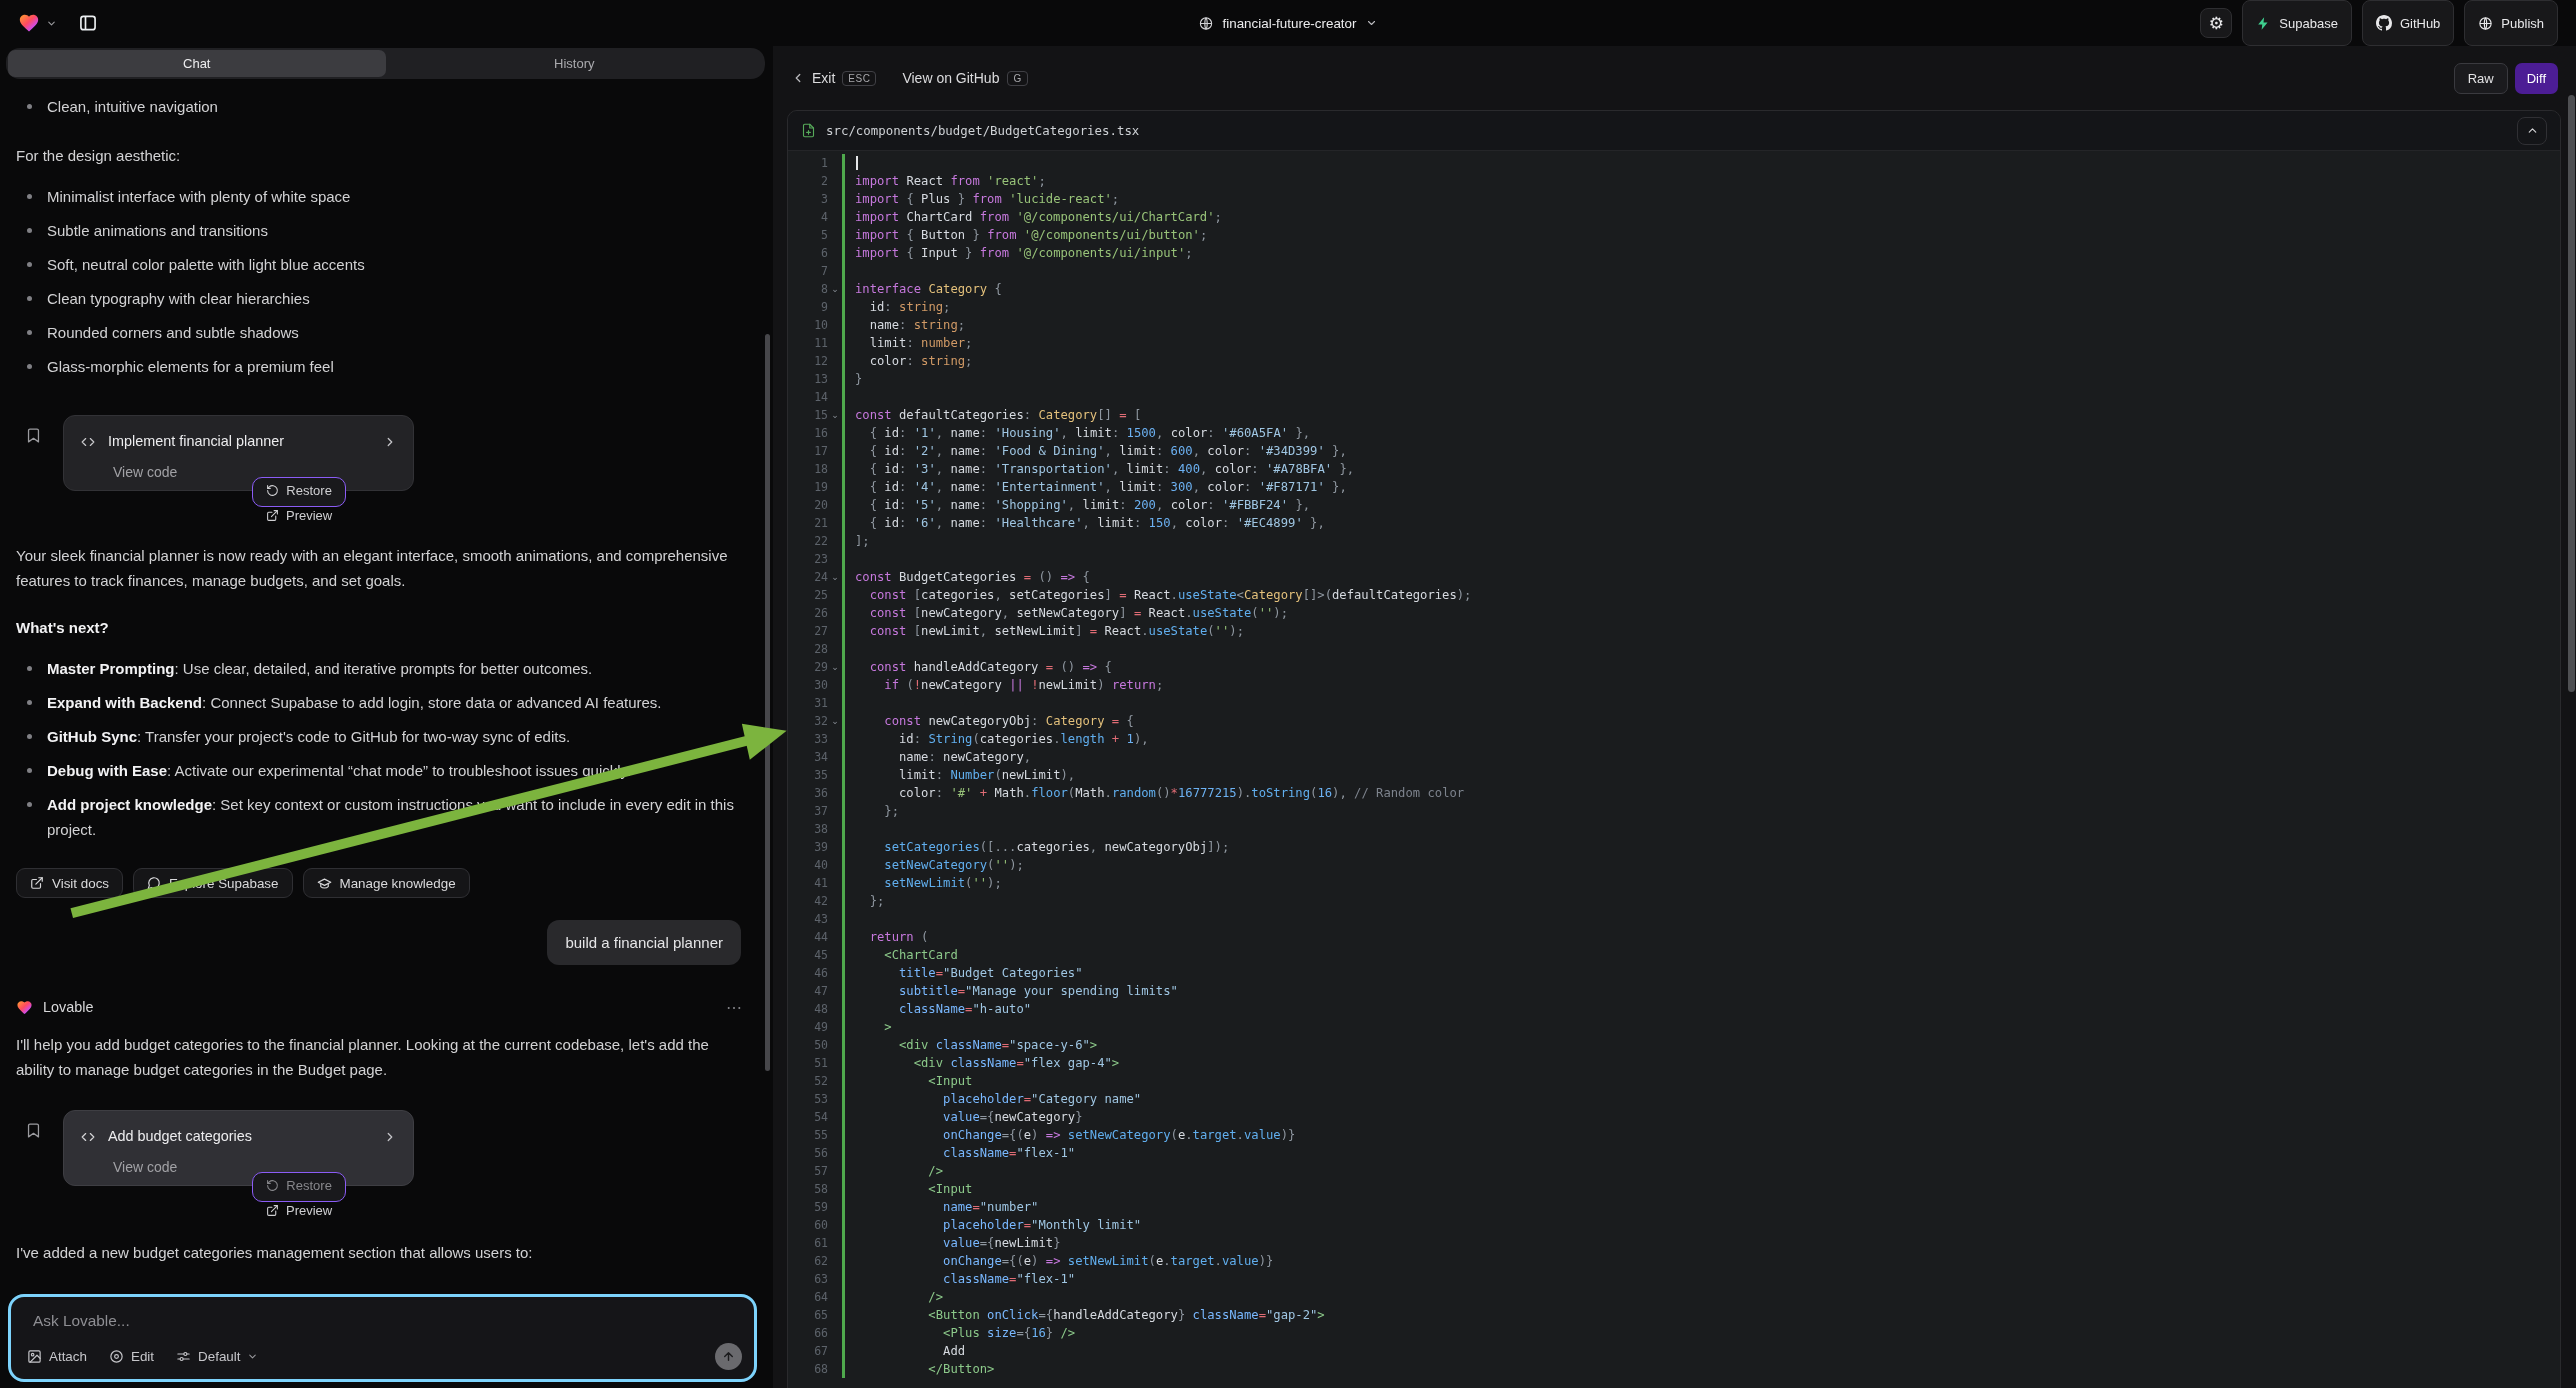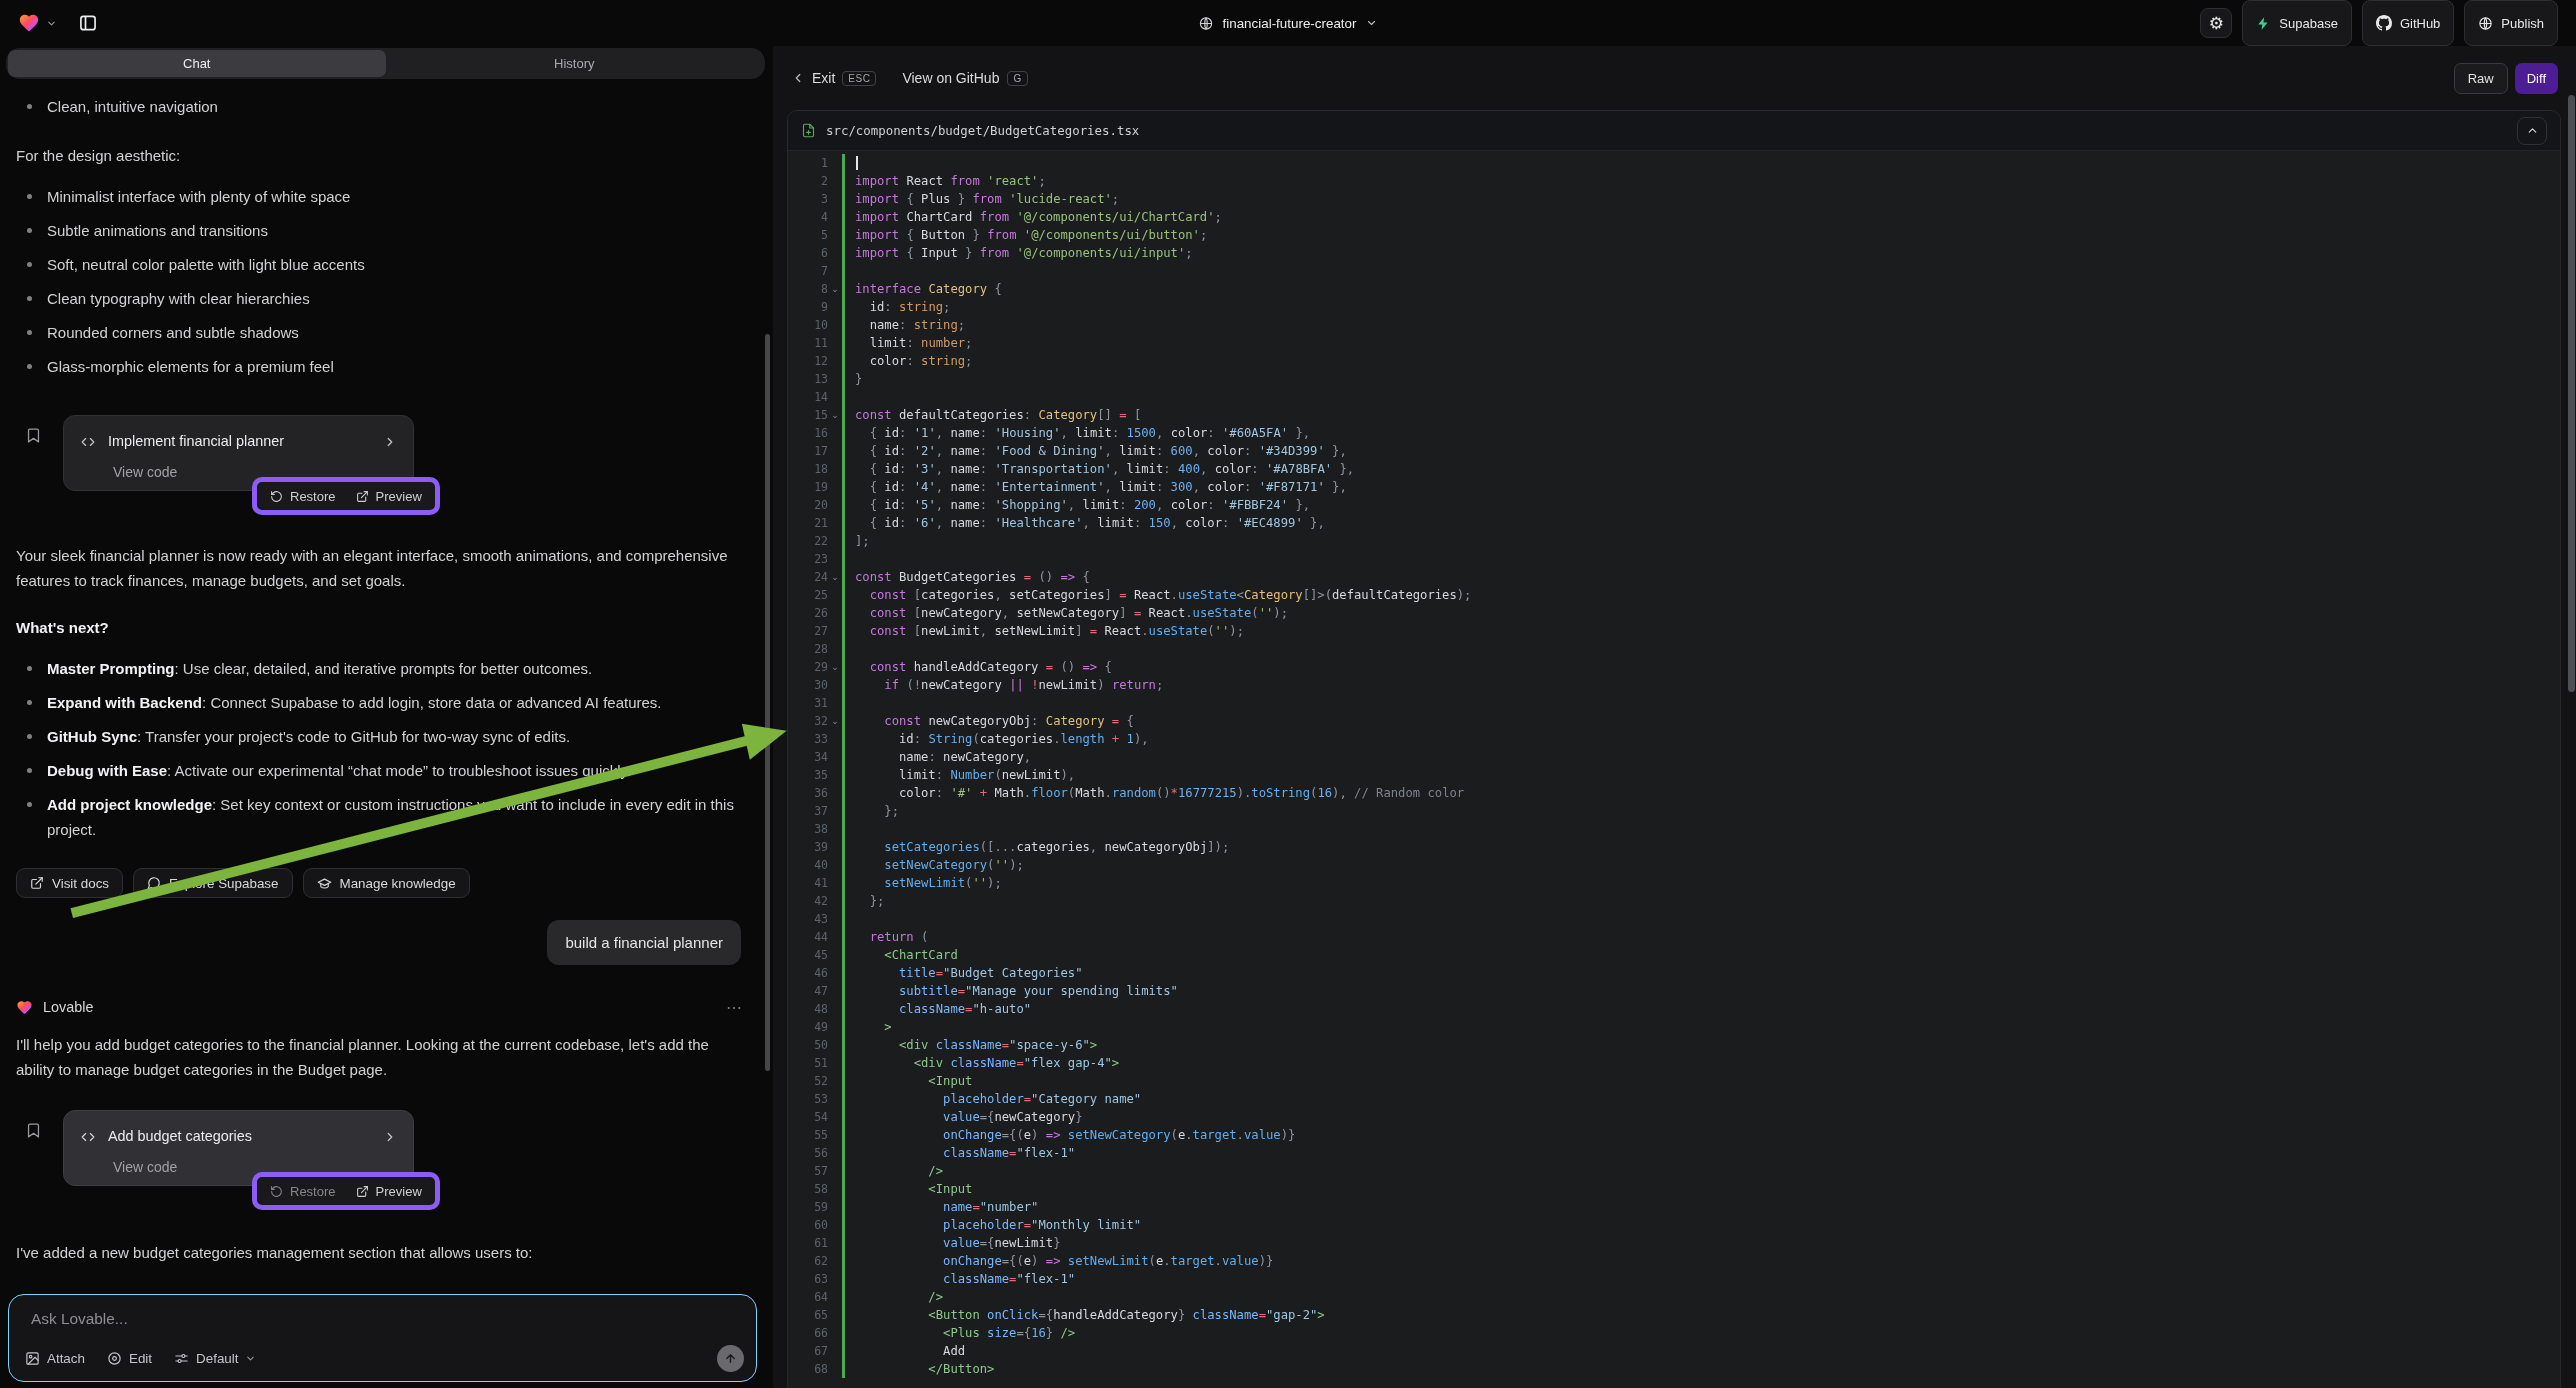--- a/index.html
+++ b/index.html
@@ -45,44 +45,44 @@
   .solo-li { margin-top:10px; }
 
   .vcard-wrap { position:relative; margin-top:36px; margin-left:9px; height:104px; }
   .bm-icon { position:absolute; left:0; top:12px; color:#9b9b9f; }
   .vcard { position:absolute; left:38px; top:0; width:351px; height:76px; background:#232326;
     border:1px solid #323236; border-radius:12px; padding:13px 16px; }
   .vcard.hl { background:#303035; border-color:#3e3e43; }
   .vc-row1 { display:flex; align-items:center; gap:12px; font-size:14.4px; color:#ededef; }
   .vc-chev { margin-left:auto; color:#c3c3c7; }
   .vc-row2 { margin-top:10px; margin-left:33px; font-size:14px; color:#a1a1a5; line-height:16px; }
-  .rp-bar { position:absolute; left:227px; top:62px; height:38px; background:#19191c;
-    border:5px solid #8b5cf6; border-radius:10px; display:flex; align-items:center; padding:0 3px;
-    font-size:13px; color:#cfcfd2; z-index:5; }
+  .rp-bar { position:absolute; left:227px; top:62px; height:30px; background:#19191c;
+    border:1px solid #8b5cf6; border-radius:10px; display:flex; align-items:center; padding:0 3px;
+    font-size:13px; color:#cfcfd2; z-index:5;flex-direction:column; }
   .rp-btn { display:flex; align-items:center; gap:7px; padding:0 10px; height:100%; }
   .rp-btn.dim { color:#87878b; }
 
   .chips { margin-top:26px; display:flex; gap:10px; }
   .chip { height:30px; border:1px solid #2f2f33; background:#151517; border-radius:9px;
     display:inline-flex; align-items:center; gap:8px; padding:0 13px; font-size:13.4px; color:#dadadc; }
 
   .bubble-row { display:flex; justify-content:flex-end; padding-right:6px; }
   .bubble { background:#29292c; border-radius:12px; padding:10px 18px; font-size:15px;
     color:#e5e5e7; display:inline-block; }
   .bubble-row.first { margin-top:22px; }
 
   .lov-header { margin-top:30px; display:flex; align-items:center; gap:10px; font-size:14.4px;
     color:#d8d8da; }
   .more-dots { margin-left:auto; color:#7e7e83; font-size:16px; letter-spacing:1px; padding-right:4px; }
   .reply-p { margin-top:12px; }
   .added-p { margin-top:26px; }
 
   
   .composer { position:absolute; left:8px; right:16px; bottom:6px; height:88px; background:#151518;
-    border:1px solid #7dd3fc; border-radius:16px; }
+    border:3px solid #7dd3fc; border-radius:16px; }
   .composer-ph { position:absolute; left:22px; top:15px; font-size:15.4px; color:#8e8e93; }
   .composer-row { position:absolute; left:16px; right:12px; bottom:9px; display:flex;
     align-items:center; gap:22px; }
   .comp-btn { display:flex; align-items:center; gap:7px; font-size:13.4px; color:#c6c6ca; }
   .send-btn { margin-left:auto; width:27px; height:27px; border-radius:50%; background:#6a6a6e;
     display:flex; align-items:center; justify-content:center; color:#1b1b1d; }
 
   .chat-scrollbar { position:absolute; right:3px; top:288px; width:5px; height:737px;
     border-radius:3px; background:#47474b; }
 

